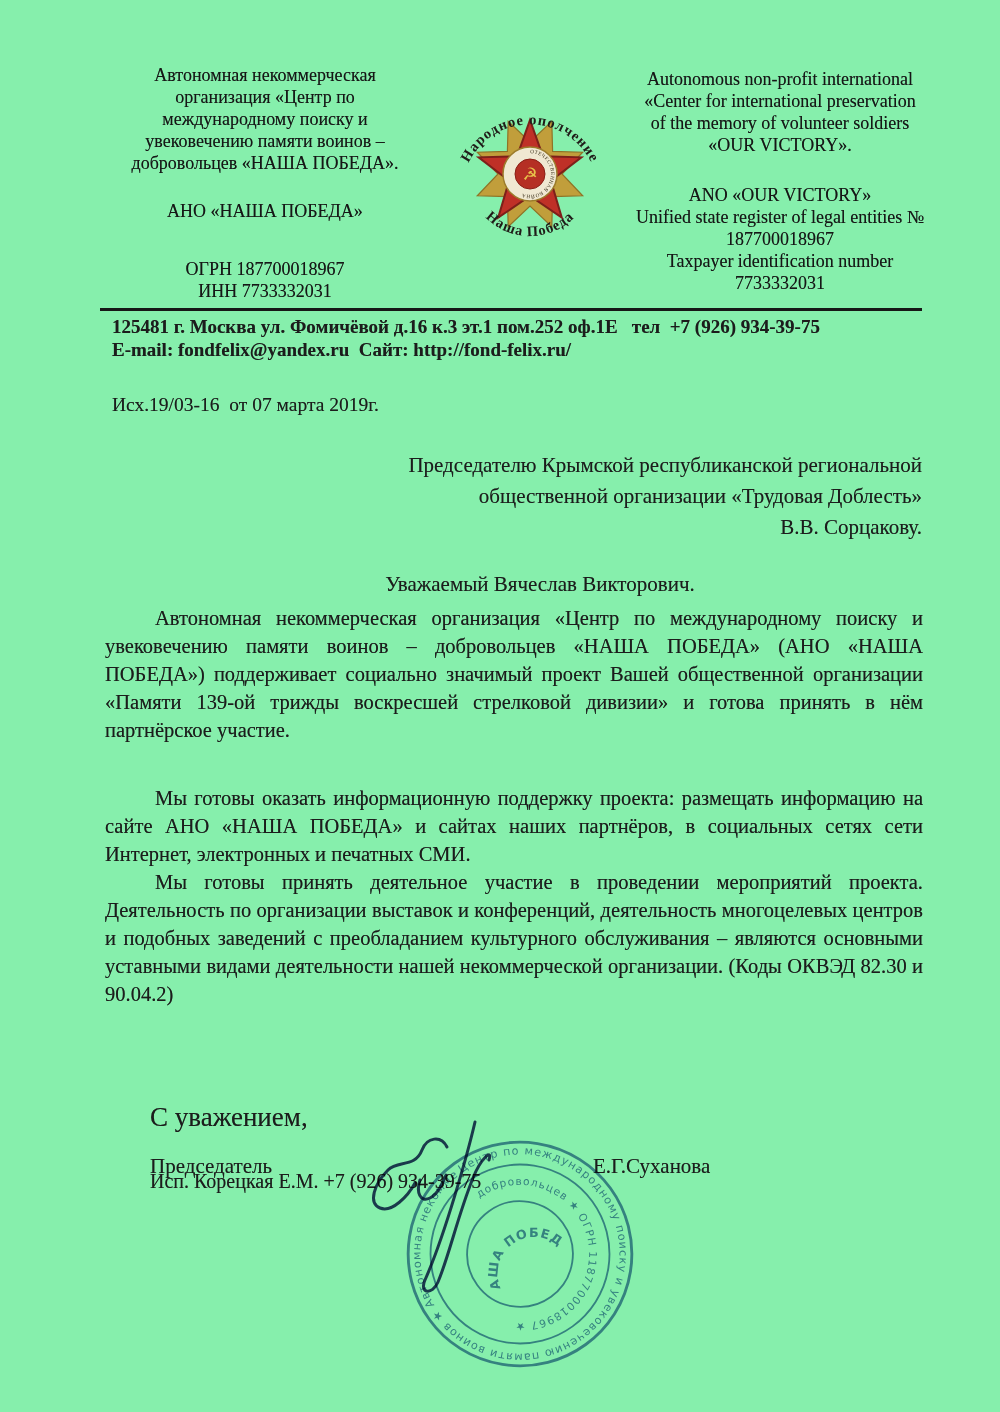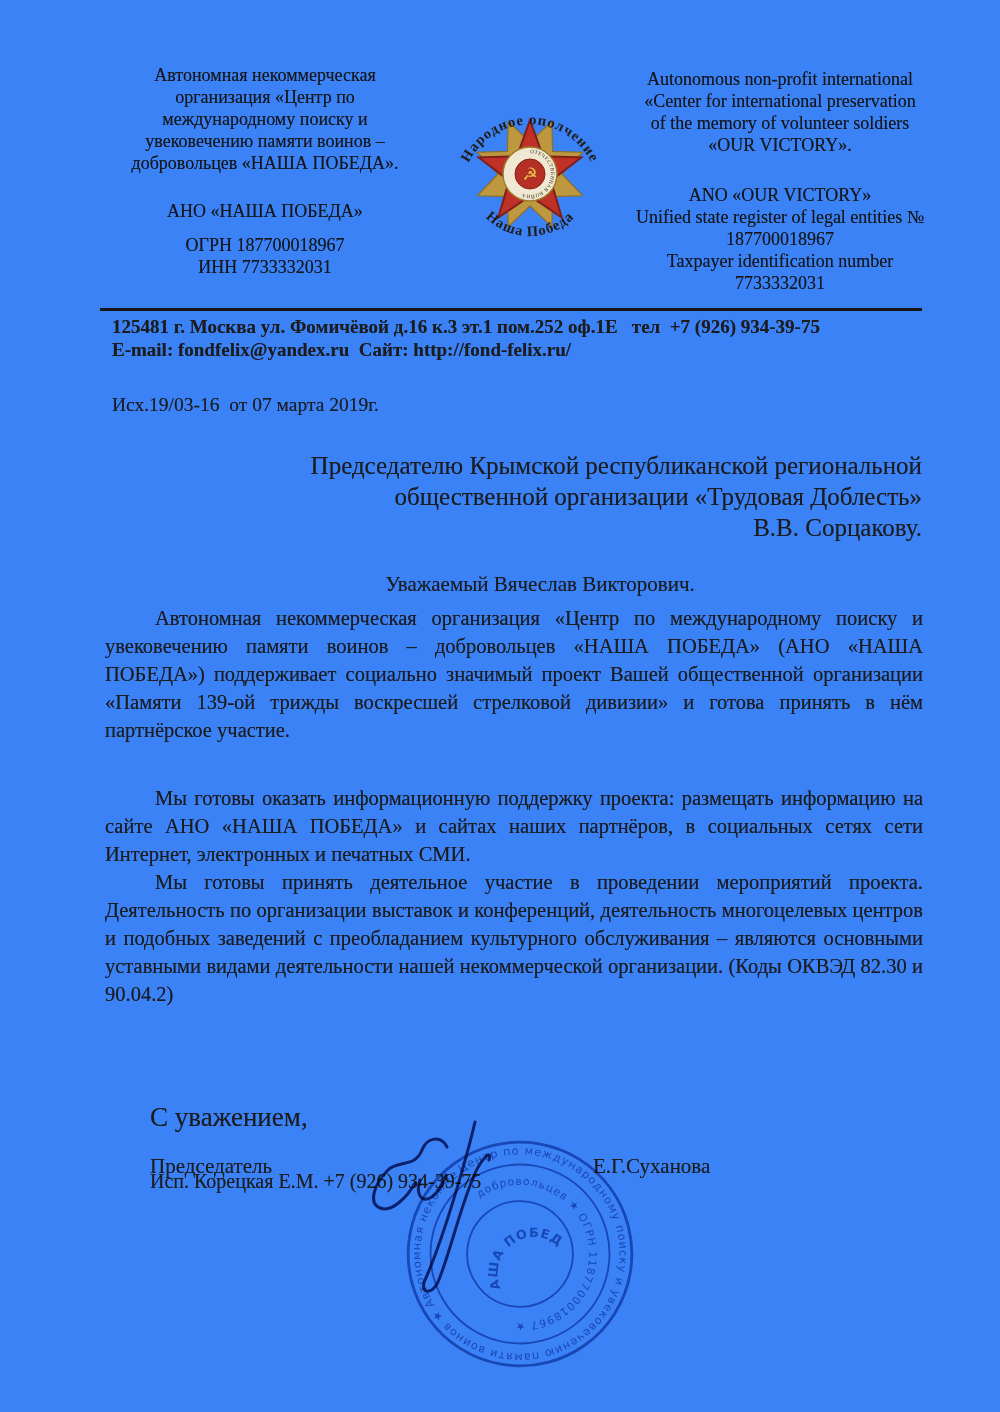--- a/index.html
+++ b/index.html
@@ -1,38 +1,38 @@
 <!DOCTYPE html>
 <html lang="ru"><head>
 <meta charset="utf-8">
 <style>
   html,body{margin:0;padding:0;background:#ffffff;}
   .page{
-    position:relative;width:1000px;height:1412px;background:#3b82f6;
+    position:relative;width:1000px;height:1412px;background:#86efac;
     font-family:"Liberation Serif","DejaVu Serif",serif;color:#1c1c1c;overflow:hidden;
   }
   .abs{position:absolute;}
   .pre{white-space:pre-wrap;}
   
   .lh{text-align:center;font-size:18px;line-height:22px;color:#161616;
       text-shadow:0 0 .5px rgba(0,0,0,.45);}
   .lh-left{left:110px;top:64px;width:310px;}
   .lh-right{left:605px;top:68px;width:350px;}
   .lh .gap26{margin-top:26px;}
-  .lh .gap24{margin-top:12px;}
+  .lh .gap24{margin-top:36px;}
   .lh .gap28{margin-top:28px;}
   
   .logo{left:448px;top:86px;width:164px;height:170px;}
   
   .rule{left:100px;top:308px;width:822px;height:3px;background:#171717;}
   .contacts{left:112px;top:315px;width:825px;font-size:19px;line-height:23px;
             text-shadow:0 0 .5px rgba(0,0,0,.4);font-weight:bold;}
   .reference{left:112px;top:394px;font-size:19.5px;text-shadow:0 0 .5px rgba(0,0,0,.4);}
   
-  .recipient{left:280px;top:450px;width:642px;text-align:right;font-size:25px;
+  .recipient{left:280px;top:450px;width:642px;text-align:right;font-size:21px;
              line-height:31px;text-shadow:0 0 .5px rgba(0,0,0,.4);}
   
   .salutation{left:105px;top:572px;width:870px;text-align:center;font-size:21px;
               text-shadow:0 0 .5px rgba(0,0,0,.4);}
   .body-text{left:105px;top:604px;width:818px;font-size:20.5px;line-height:28px;
              text-align:justify;text-shadow:0 0 .55px rgba(0,0,0,.5);}
   .body-text p{margin:0;text-indent:50px;}
   .body-text p.para-gap{margin-bottom:40px;}
   
   .regards{left:150px;top:1102px;font-size:27px;text-shadow:0 0 .5px rgba(0,0,0,.4);}

